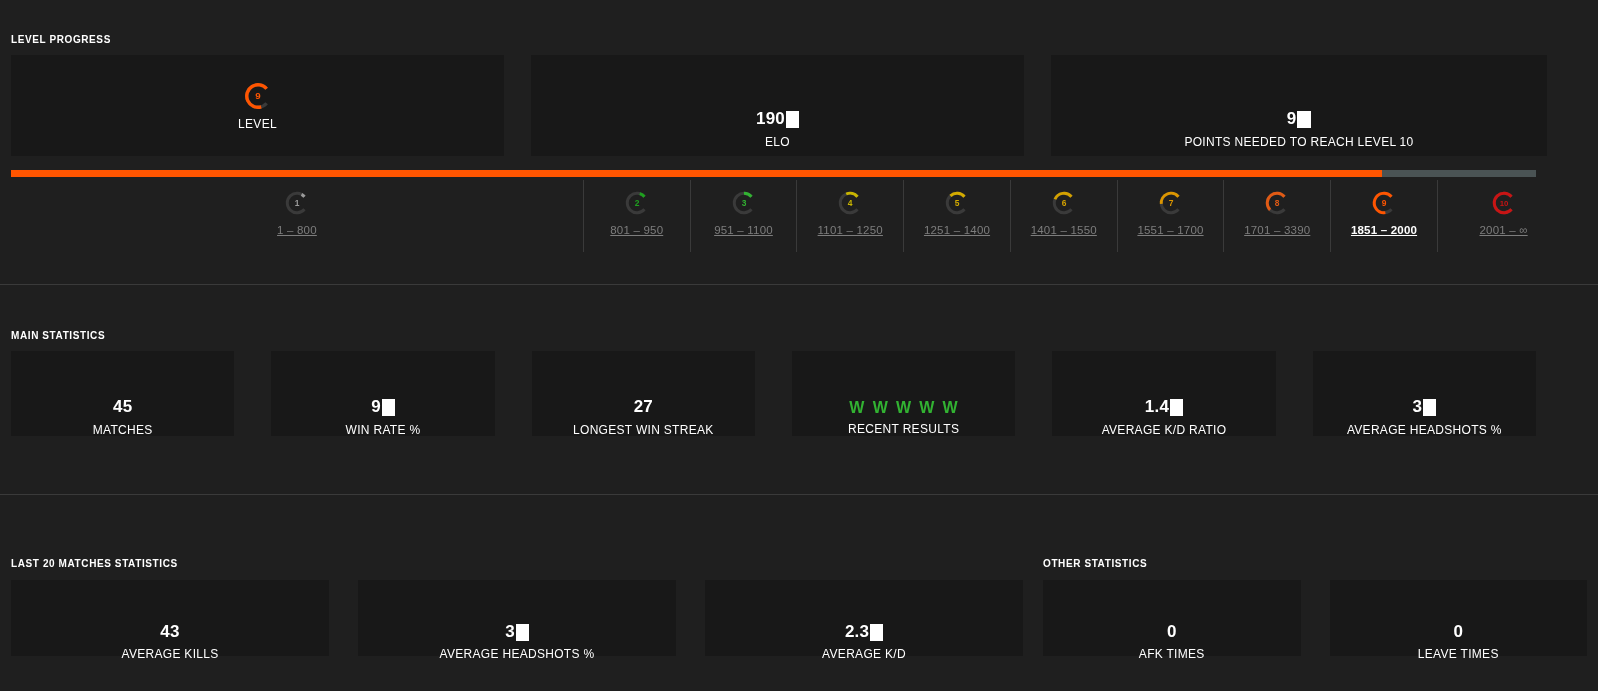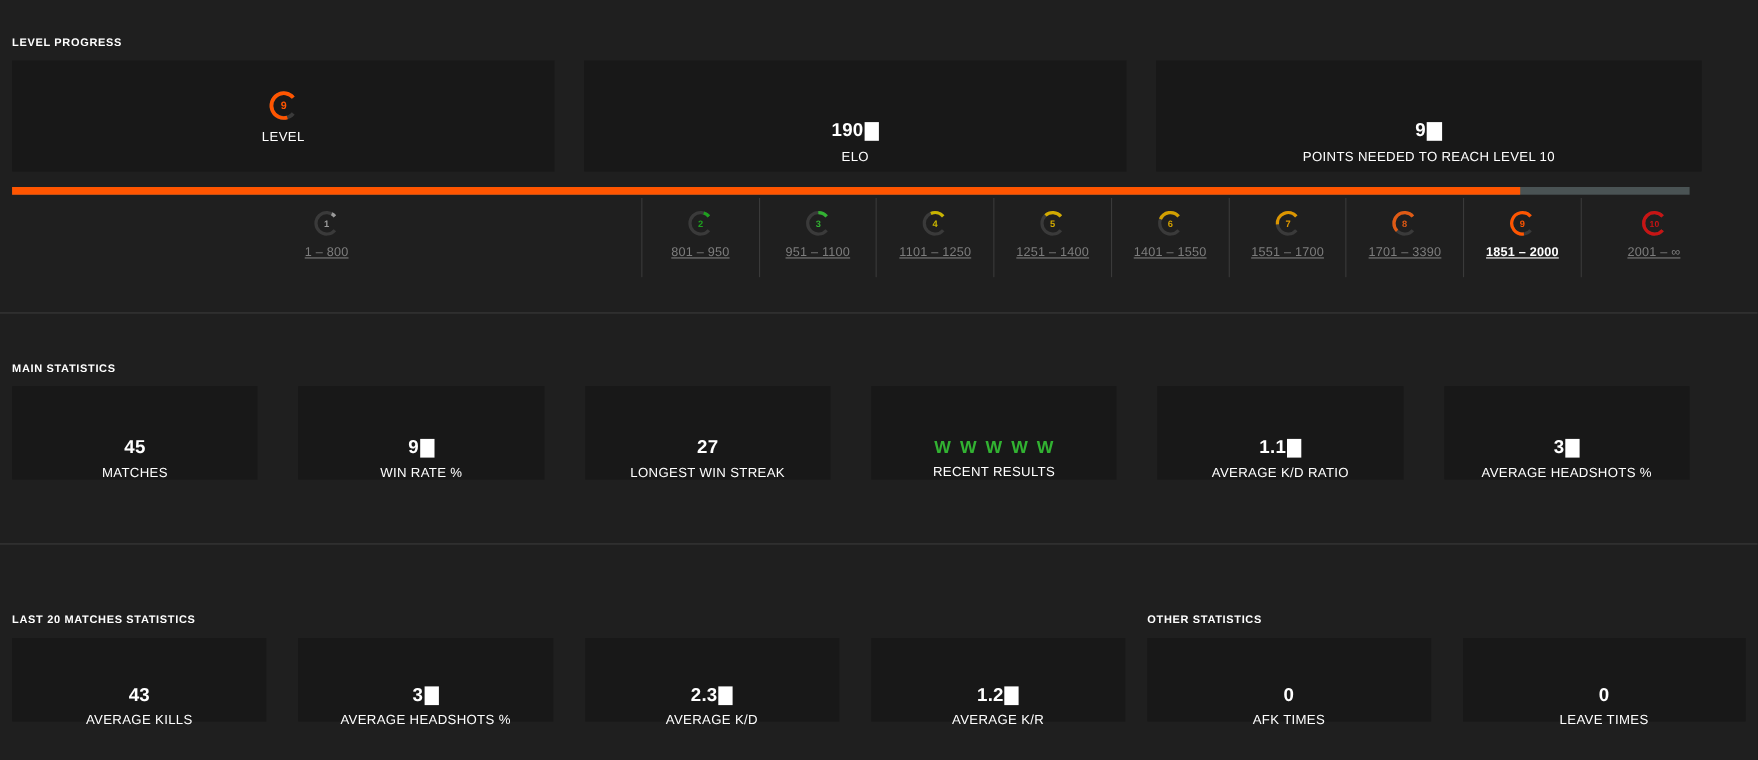--- a/index.html
+++ b/index.html
@@ -296,21 +296,21 @@
               <span class="result-letter" style="color: rgb(50, 178, 50);">W</span>
               <span class="result-letter" style="color: rgb(50, 178, 50);">W</span>
               <span class="result-letter" style="color: rgb(50, 178, 50);">W</span>
               <span class="result-letter" style="color: rgb(50, 178, 50);">W</span>
             </div>
           </div>
           <div class="card-label">RECENT RESULTS</div>
         </div>
         <div class="card">
           <div class="card-value">
-            <span>1.1</span>
+            <span>1.4</span>
             <span class="redact w1"></span>
           </div>
           <div class="card-label">AVERAGE K/D RATIO</div>
         </div>
         <div class="card">
           <div class="card-value">
             <span>3</span>
             <span class="redact w1"></span>
           </div>
           <div class="card-label">AVERAGE HEADSHOTS %</div>
@@ -336,27 +336,20 @@
           </div>
           <div class="card-label">AVERAGE HEADSHOTS %</div>
         </div>
         <div class="card">
           <div class="card-value">
             <span>2.3</span>
             <span class="redact w1"></span>
           </div>
           <div class="card-label">AVERAGE K/D</div>
         </div>
-        <div class="card">
-          <div class="card-value">
-            <span>1.2</span>
-            <span class="redact w1"></span>
-          </div>
-          <div class="card-label">AVERAGE K/R</div>
-        </div>
       </div>
   </section>
 
   <section id="other-section">
     <div id="other-title" class="section-title">OTHER STATISTICS</div>
     <div id="other-cards">
         <div class="card">
           <div class="card-value">
             <span>0</span>
           </div>

